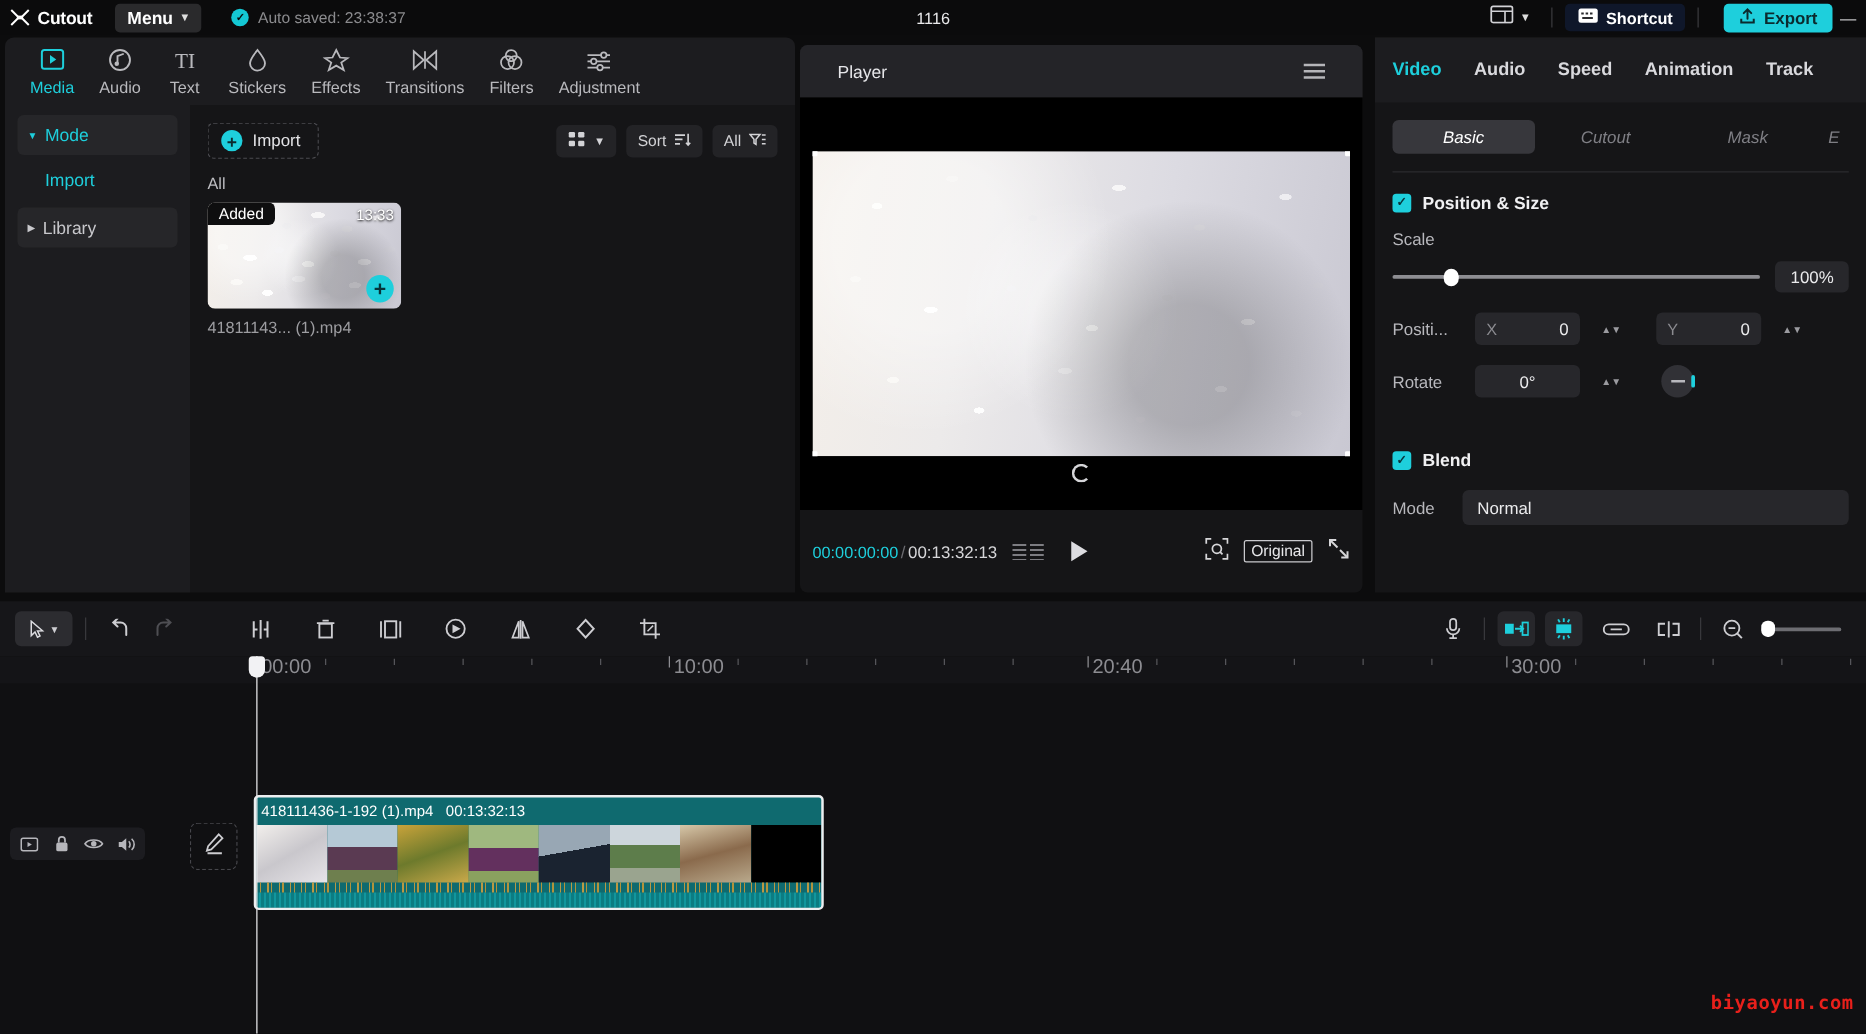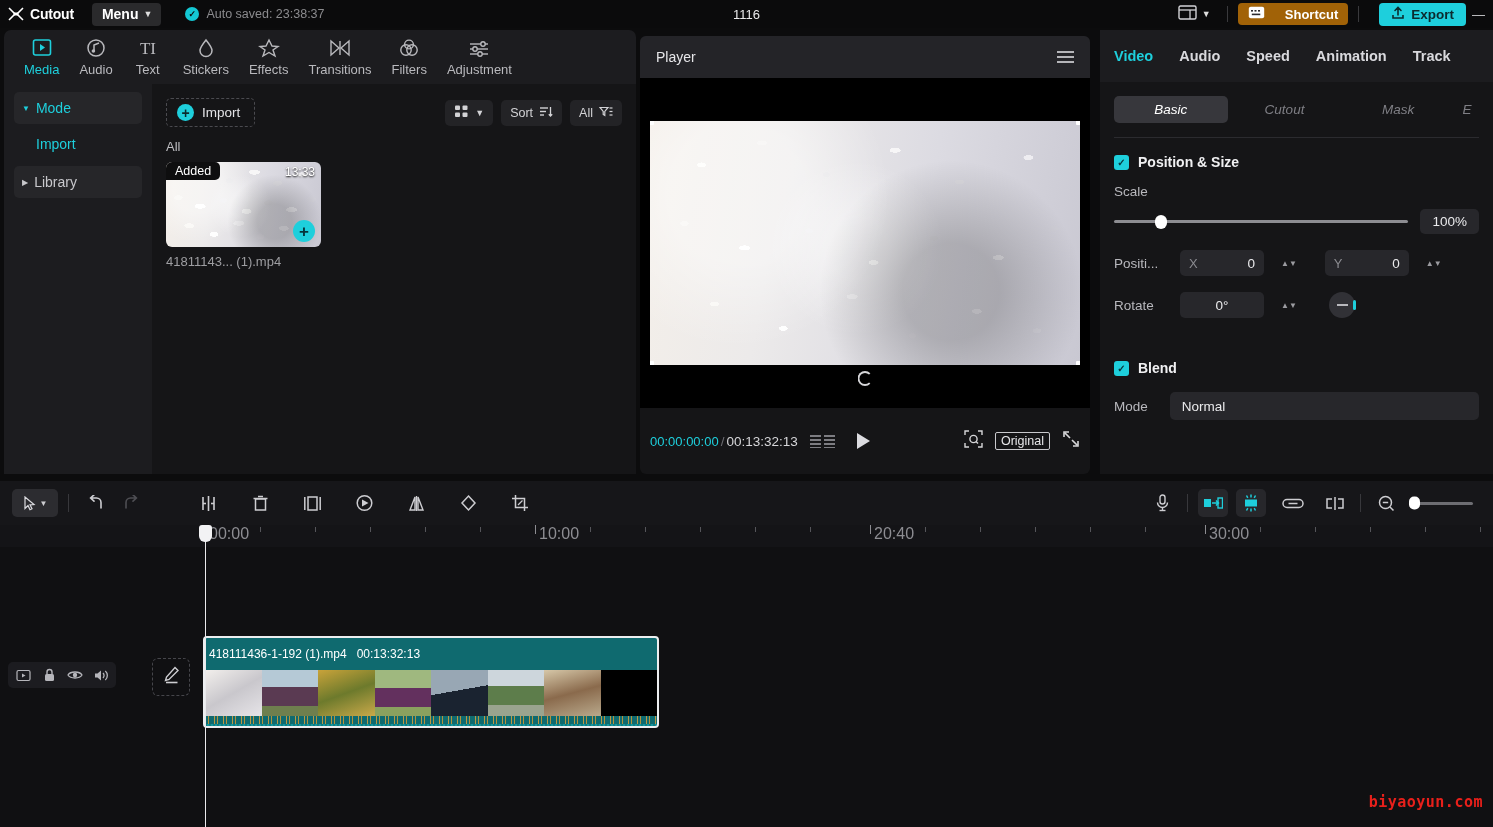--- a/index.html
+++ b/index.html
@@ -30,22 +30,22 @@
   .check-circle {
     width: 14px; height: 14px; border-radius: 50%; background: #14c8d4;
     display: flex; align-items: center; justify-content: center;
     font-size: 9px; color: #0b0b0c; font-weight: bold;
   }
   .proj-name { position: absolute; left: 0; right: 0; text-align: center; font-size: 13px; color: #e9e9eb; pointer-events: none; }
   .tb-right { margin-left: auto; display: flex; align-items: center; gap: 0; padding-right: 2px; }
   .layout-btn { display: flex; align-items: center; gap: 5px; padding: 2px 6px; }
   .vsep { width: 1px; height: 16px; background: #3a3a3d; margin: 0 10px; }
   .shortcut-btn {
-    background: #a16207; border-radius: 4px; padding: 3px 10px;
-    display: flex; align-items: center; gap: 20px; font-size: 13px; font-weight: bold; color: #fff;
+    background: #0f172a; border-radius: 4px; padding: 3px 10px;
+    display: flex; align-items: center; gap: 6px; font-size: 13px; font-weight: bold; color: #fff;
   }
   .export-btn {
     background: #1ecfdc; border-radius: 4px; padding: 3px 12px; margin-left: 10px;
     display: flex; align-items: center; gap: 6px; font-size: 13.5px; font-weight: bold; color: #0b2b2e;
   }
   .win-ctrl { color: #cfcfd2; font-size: 13px; padding: 0 6px; }
 
   
   .navbar {
     position: absolute; left: 4px; top: 30px; width: 632px; height: 54px;
@@ -110,21 +110,21 @@
     color: #06343a; font-size: 17px; font-weight: bold; line-height: 1;
   }
   .thumb-name { margin-top: 7px; font-size: 13px; color: #9d9da1; width: 160px; }
 
   
   .player-panel {
     position: absolute; left: 640px; top: 36px; width: 450px; height: 438px;
     background: #151517; border-radius: 6px;
   }
   .player-head { height: 42px; background: #242428; border-radius: 6px 6px 0 0;
-    display: flex; align-items: center; padding: 0 16px; }
+    display: flex; align-items: center; padding: 0 30px; }
   .player-title { font-size: 14px; color: #e6e6e9; }
   .hamburger { margin-left: auto; display: flex; flex-direction: column; gap: 3px; }
   .hamburger i { display: block; width: 17px; height: 2px; background: #b5b5b9; }
   .stage { position: absolute; left: 0; top: 42px; width: 450px; height: 330px; background: #000;
     display: flex; align-items: center; justify-content: center; }
   .video-box { position: relative; width: 430px; height: 244px; overflow: hidden; }
   .rice { position: absolute; inset: 0;
     background:
       radial-gradient(ellipse 7px 4px at 12% 18%, #fdfdfa 60%, transparent 62%),
       radial-gradient(ellipse 8px 4px at 26% 9%, #f2f0ee 60%, transparent 62%),
@@ -231,21 +231,21 @@
   .th-ico { width: 26px; height: 26px; display: flex; align-items: center; justify-content: center; color: #b6b6bb; }
   .edit-btn { position: absolute; left: 152px; top: 658px; width: 38px; height: 38px;
     border: 1px dashed #46464b; border-radius: 6px; display: flex; align-items: center; justify-content: center; }
 
   .playhead { position: absolute; left: 205px; top: 525px; width: 1px; height: 302px; background: #e9e9ec; }
   .ph-handle { position: absolute; left: -6px; top: 0; width: 13px; height: 17px;
     background: #f2f2f4; border-radius: 3px 3px 6px 6px; }
 
   .clip { position: absolute; left: 203px; top: 636px; width: 456px; height: 92px;
     background: #0f6a6f; border: 2px solid #eceef0; border-radius: 4px; overflow: hidden; }
-  .clip-head { height: 32px; display: flex; align-items: center; gap: 10px; padding-left: 4px; }
+  .clip-head { height: 22px; display: flex; align-items: center; gap: 10px; padding-left: 4px; }
   .clip-name { font-size: 12px; color: #fff; white-space: nowrap; }
   .clip-dur { font-size: 12px; color: #fff; }
   .clip-film { height: 46px; display: flex; }
   .clip-film > div { flex: 1; height: 100%; }
   .clip-wave { height: 8px; background:
     repeating-linear-gradient(90deg, #d8a13c 0 1px, transparent 1px 3px, #cf9a33 3px 4px, transparent 4px 9px);
     opacity: .85; }
   .clip-audio { height: 18px; background:
     repeating-linear-gradient(90deg, #0c7c82 0 2px, #11969d 2px 4px); }
 

